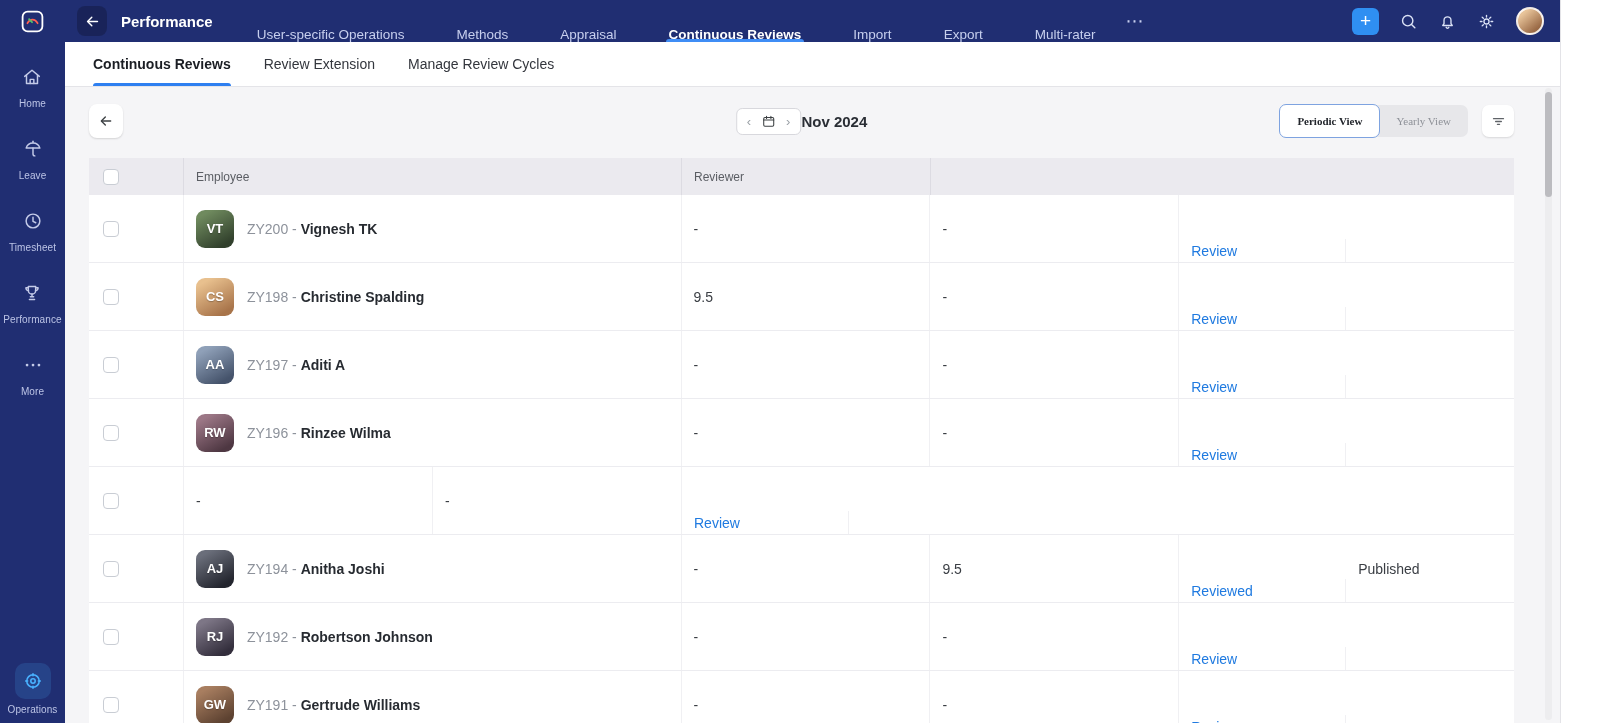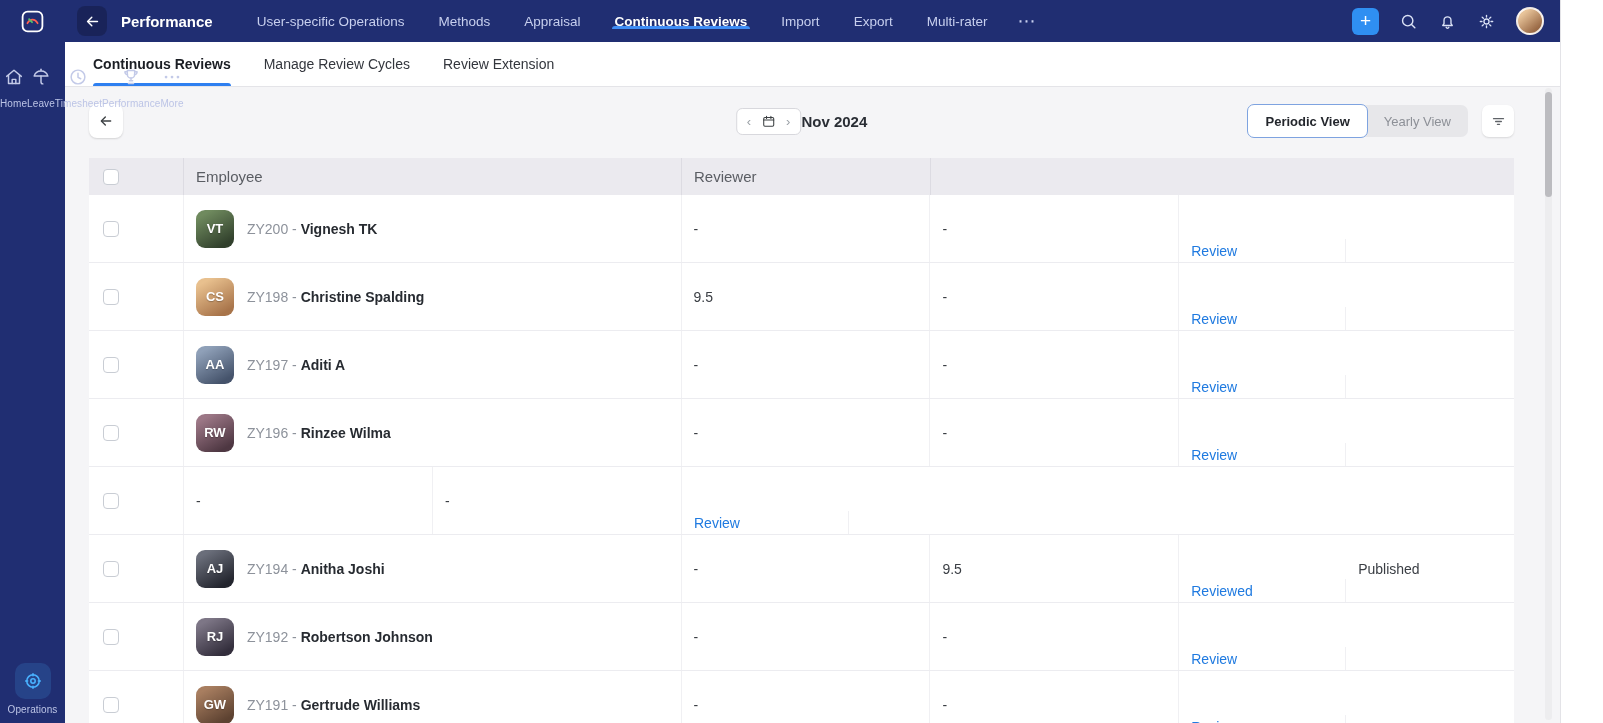--- a/index.html
+++ b/index.html
@@ -5,41 +5,41 @@
   * { box-sizing: border-box; margin: 0; padding: 0; }
   html,body { width:1603px; height:723px; background:#ffffff; overflow:hidden;
     font-family:"Liberation Sans", sans-serif; }
   .app { width:1561px; height:723px; display:flex; position:relative; background:#f5f5f7;
     border-right:1px solid #e3e3e7; }
 
   
   .sidebar { width:65px; background:#202e72; flex-shrink:0; display:flex; flex-direction:column;
     align-items:center; z-index:5; }
   .logo-wrap { height:42px; display:flex; align-items:center; justify-content:center; width:100%; }
-  .side-nav { margin-top:16px; display:flex; flex-direction:row; width:100%;align-items:center; }
+  .side-nav { margin-top:16px; display:flex; flex-direction:column; width:100%;align-items:center; }
   .side-item { height:72px; display:flex; flex-direction:column; align-items:center; justify-content:flex-start;
     gap:6px; cursor:pointer; padding-top:8px; }
   .side-item svg { width:22px; height:22px; color:#c3cae8; }
   .side-label { font-size:10px; color:#bcc4e6; letter-spacing:.1px; }
   .side-bottom { margin-top:auto; padding-bottom:8px; width:100%; display:flex; flex-direction:column;
     align-items:center; gap:5px; cursor:pointer; }
   .ops-chip { width:36px; height:36px; border-radius:10px; background:rgba(73,178,255,.16);
     display:flex; align-items:center; justify-content:center; }
   .ops-chip svg { width:22px; height:22px; color:#49b2ff; }
 
   
   .main { flex:1; display:flex; flex-direction:column; min-width:0; }
 
   
   .topbar { height:42px; background:#202e72; display:flex; align-items:center; padding:0 16px 0 12px; }
   .tb-back { width:30px; height:30px; border-radius:8px; background:rgba(0,0,0,.22); border:none;
     display:flex; align-items:center; justify-content:center; cursor:pointer; margin-right:14px; flex-shrink:0; }
   .tb-back svg { width:17px; height:17px; color:#ffffff; }
   .tb-title { color:#ffffff; font-size:15px; font-weight:700; margin-right:44px; white-space:nowrap; }
-  .topnav { display:flex; align-items:center; gap:34px; height:42px; }
+  .topnav { display:flex; align-items:flex-end; gap:52px; height:42px; }
   .topnav-item { display:flex; align-items:center; color:#c7cfee; font-size:13.5px; position:relative;
     cursor:pointer; white-space:nowrap; }
   .topnav-item.active { color:#ffffff; font-weight:700; }
   .topnav-item.active::after { content:""; position:absolute; left:-3px; right:-3px; bottom:0; height:3px;
     background:#3f8df5; border-radius:3px 3px 0 0; }
   .topnav-more { display:flex; align-items:center; color:#c7cfee; font-size:18px; margin-left:30px;
     cursor:pointer; letter-spacing:1px; }
   .tb-right { margin-left:auto; display:flex; align-items:center; gap:20px; }
   .add-btn { width:27px; height:27px; border-radius:6px; background:#2f8ff2; border:none; color:#fff;
     font-size:19px; line-height:1; display:flex; align-items:center; justify-content:center; cursor:pointer;
@@ -64,32 +64,32 @@
     box-shadow:0 1px 2px rgba(0,0,0,.14); display:flex; align-items:center; justify-content:center; cursor:pointer; }
   .tool-back svg { width:16px; height:16px; color:#3c4043; }
   .date-group { position:absolute; left:50%; transform:translateX(-50%); display:flex; align-items:center; }
   .date-pill { display:flex; align-items:center; gap:9px; background:#fff; border:1px solid #d8d8dd;
     border-radius:6px; height:27px; padding:0 9px; }
   .chev { background:none; border:none; color:#9aa0a6; font-size:13px; cursor:pointer; line-height:1; padding:0 1px; }
   .date-pill svg { width:15px; height:15px; color:#3c4043; cursor:pointer; }
   .date-label { font-size:15px; font-weight:700; color:#2a2e35; }
   .right-tools { margin-left:auto; display:flex; align-items:center; gap:14px; }
   .seg { display:flex; height:32px; border-radius:7px; background:#e7e7ea; }
-  .seg-btn { border:none; background:transparent; padding:0 17px; font-size:13px; color:#8d9097;
-    cursor:pointer; border-radius:7px; font-family:Liberation Sans, sans-serif;text-align:right; }
+  .seg-btn { border:none; background:transparent; padding:0 17px; font-size:11px; color:#8d9097;
+    cursor:pointer; border-radius:7px; font-family:Liberation Serif, serif;text-align:right; }
   .seg-btn.active { background:#fff; border:1px solid #7ea3e0; color:#23262c; font-weight:600;
     margin:-1px; position:relative; z-index:1; }
   .filter-btn { width:32px; height:32px; border-radius:7px; background:#fff; border:none;
     box-shadow:0 1px 2px rgba(0,0,0,.12); display:flex; align-items:center; justify-content:center; cursor:pointer; }
   .filter-btn svg { width:17px; height:17px; color:#5f6368; }
 
   
   .table { margin-top:19px; }
   .thead { display:flex; height:37px; background:#ebeaef; }
-  .th { display:flex; align-items:center; font-size:15px; color:#5a5d63; padding-left:12px;
+  .th { display:flex; align-items:center; font-size:12px; color:#5a5d63; padding-left:12px;
     border-right:1px solid #dcdbe2; }
   .trow { display:flex; height:68px; background:#ffffff; border-bottom:1px solid #ececf0; }
   .td { display:flex; align-items:center; padding-left:12px; border-right:1px solid #f0f0f3; font-size:14px;
     color:#3a3e44; }
   .c-select { width:95px; padding-left:14px; }
   .c-emp { width:498px; }
   .c-self { width:249px; }
   .c-rev { width:249px; }
   .c-act { width:167px;margin-top:44px; }
   .c-status { width:168px; border-right:none; }
@@ -207,22 +207,22 @@
         <svg class="tb-icon" viewBox="0 0 24 24" fill="none" stroke="currentColor" stroke-width="1.7" stroke-linecap="round">
             <circle cx="12" cy="12" r="3.2"></circle>
             <path d="M12 4.2v2.1M12 17.7v2.1M4.2 12h2.1M17.7 12h2.1M6.5 6.5l1.5 1.5M16 16l1.5 1.5M17.5 6.5 16 8M8 16l-1.5 1.5"></path>
           </svg>
         <div class="tb-avatar"></div>
       </div>
     </header>
 
     <div class="tabbar" id="tabbar">
         <div class="tab active">Continuous Reviews</div>
+        <div class="tab">Review Extension</div>
         <div class="tab">Manage Review Cycles</div>
-        <div class="tab">Review Extension</div>
       </div>
 
     <div class="content">
       <div class="toolbar">
         <button class="tool-back">
           <svg viewBox="0 0 24 24" fill="none" stroke="currentColor" stroke-width="2" stroke-linecap="round" stroke-linejoin="round">
               <path d="M19 12H6"></path>
               <path d="M11 6l-6 6 6 6"></path>
             </svg>
         </button>

